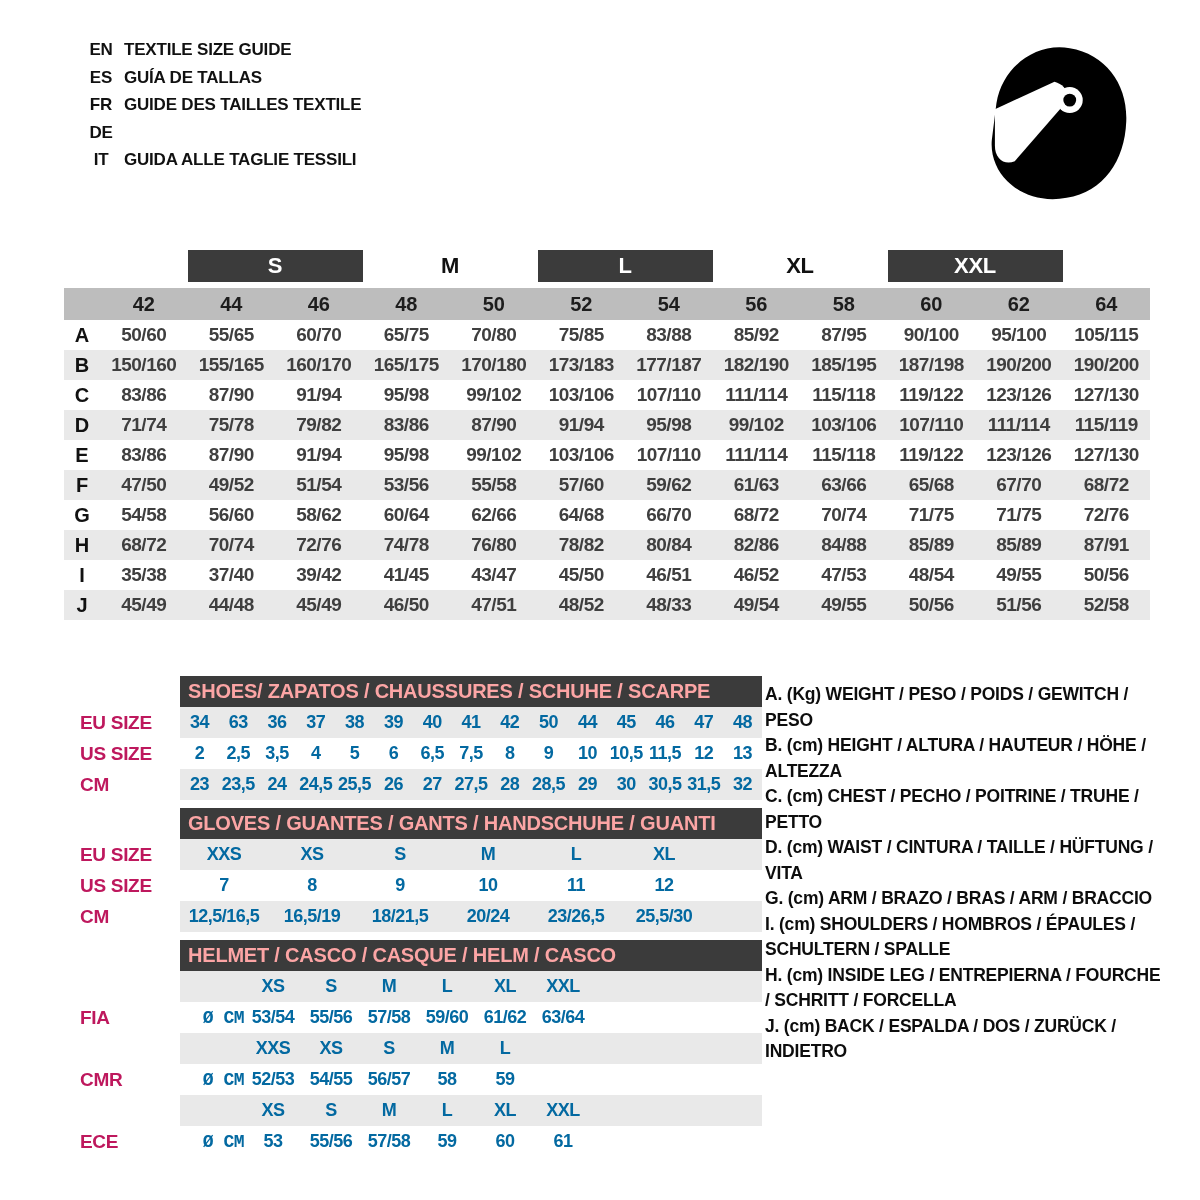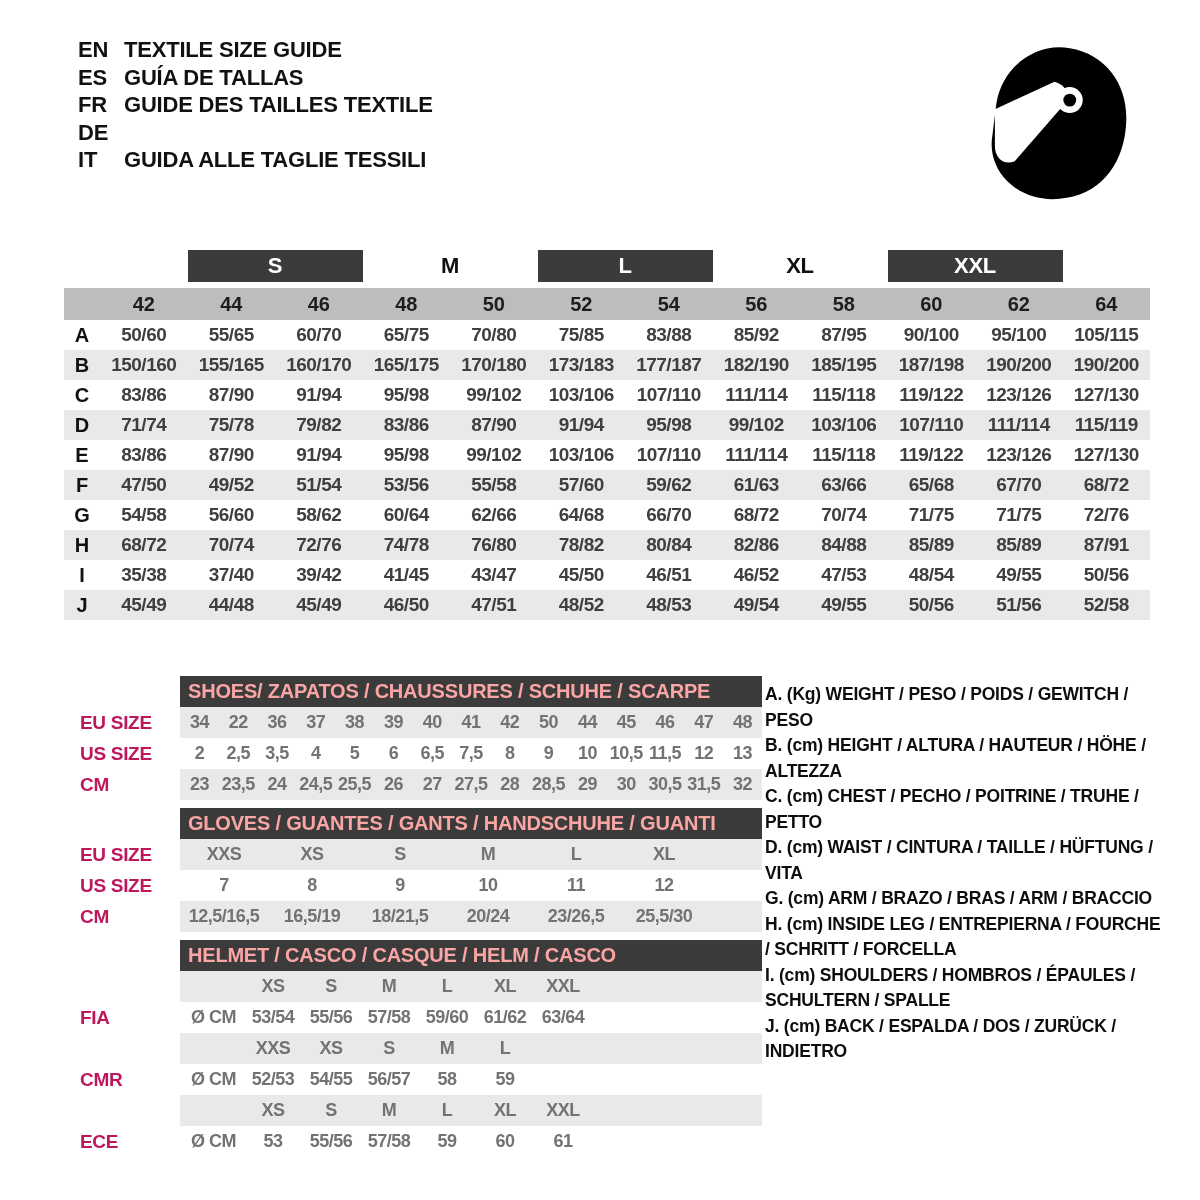--- a/index.html
+++ b/index.html
@@ -1,21 +1,21 @@
 <!DOCTYPE html>
 <html><head>
 <meta charset="utf-8">
 <style>
   html,body{margin:0;padding:0;background:#fff;}
   .page{position:relative;width:1200px;height:1200px;background:#fff;overflow:hidden;
         font-family:"Liberation Sans","DejaVu Sans",sans-serif;font-weight:700;color:#111;}
 
   
   .langs{position:absolute;left:78px;top:36px;}
-  .lrow{display:flex;line-height:27.5px;font-size:22px;letter-spacing:-0.2px;}
+  .lrow{display:flex;line-height:27.5px;font-size:17px;letter-spacing:-0.2px;text-align:center;}
   .lcode{width:46px;}
 
   
   .helmet-svg{position:absolute;left:972px;top:36px;width:168px;height:174px;}
 
   
   .mt{position:absolute;left:64px;top:250px;width:1086px;}
   .mt-row{display:grid;grid-template-columns:36px repeat(12,1fr);align-items:center;}
   .mt-groups{height:38px;align-items:start;}
   .grp{height:32px;line-height:32px;text-align:center;font-size:22px;letter-spacing:-0.3px;}
@@ -27,27 +27,27 @@
   .mt-letter{text-align:center;font-size:20px;color:#111;}
   .mt-cell{text-align:center;color:#3f3f3f;letter-spacing:-0.5px;white-space:nowrap;}
 
   
   .bl{position:absolute;left:80px;top:676px;width:684px;}
   .sub{margin-bottom:8px;}
   .sub-row{display:grid;grid-template-columns:100px 582px;}
   .sub-label{font-size:19px;line-height:31px;color:#be185d;letter-spacing:-0.3px;}
   .sub-bar{background:#3b3b3b;color:#fca5a5;font-size:20px;line-height:31px;height:31px;
            padding-left:8px;letter-spacing:-0.2px;white-space:nowrap;}
-  .sub-cells{display:grid;align-items:center;height:31px;color:#737373;font-size:18px;letter-spacing:-0.5px;}
+  .sub-cells{display:grid;align-items:center;height:31px;color:#0369a1;font-size:18px;letter-spacing:-0.5px;}
   .sub-cells.gray{background:#e9e9e9;}
   .cols15{grid-template-columns:repeat(15,1fr);}
   .cols6{grid-template-columns:repeat(6,88px) 1fr;}
   .h-cols{grid-template-columns:64px repeat(6,58px) 1fr;}
   .sc{text-align:center;white-space:nowrap;}
-  .h-cols .sc.pfx{text-align:center;padding-left:3px;}
+  .h-cols .sc.pfx{text-align:right;padding-left:3px;font-family:Liberation Mono, monospace;}
 
   
   .legend{position:absolute;left:765px;top:682px;width:404px;font-size:17.5px;
           line-height:25.5px;letter-spacing:-0.2px;color:#0d0d0d;}
 </style>
 </head>
 <body>
 
 <div class="page">
 
@@ -239,40 +239,40 @@
         <div class="mt-cell">50/56</div>
       </div>
       <div class="mt-row mt-data stripe">
         <div class="mt-letter">J</div>
         <div class="mt-cell">45/49</div>
         <div class="mt-cell">44/48</div>
         <div class="mt-cell">45/49</div>
         <div class="mt-cell">46/50</div>
         <div class="mt-cell">47/51</div>
         <div class="mt-cell">48/52</div>
-        <div class="mt-cell">48/53</div>
+        <div class="mt-cell">48/33</div>
         <div class="mt-cell">49/54</div>
         <div class="mt-cell">49/55</div>
         <div class="mt-cell">50/56</div>
         <div class="mt-cell">51/56</div>
         <div class="mt-cell">52/58</div>
       </div>
     </div>
 
   <div class="bl">
     <div class="sub">
         <div class="sub-row">
           <div class="sub-label"></div>
           <div class="sub-bar">SHOES/ ZAPATOS / CHAUSSURES / SCHUHE / SCARPE</div>
         </div>
         <div class="sub-row">
           <div class="sub-label">EU SIZE</div>
           <div class="sub-cells cols15 gray">
             <div class="sc">34</div>
-            <div class="sc">22</div>
+            <div class="sc">63</div>
             <div class="sc">36</div>
             <div class="sc">37</div>
             <div class="sc">38</div>
             <div class="sc">39</div>
             <div class="sc">40</div>
             <div class="sc">41</div>
             <div class="sc">42</div>
             <div class="sc">50</div>
             <div class="sc">44</div>
             <div class="sc">45</div>
@@ -438,18 +438,18 @@
         </div>
       </div>
   </div>
 
   <div class="legend">
       <div class="legend-item">A. (Kg) WEIGHT / PESO / POIDS / GEWITCH / PESO</div>
       <div class="legend-item">B. (cm) HEIGHT / ALTURA / HAUTEUR / HÖHE / ALTEZZA</div>
       <div class="legend-item">C. (cm) CHEST / PECHO / POITRINE / TRUHE / PETTO</div>
       <div class="legend-item">D. (cm) WAIST / CINTURA / TAILLE / HÜFTUNG / VITA</div>
       <div class="legend-item">G. (cm) ARM  / BRAZO / BRAS / ARM / BRACCIO</div>
+      <div class="legend-item">I.  (cm) SHOULDERS / HOMBROS / ÉPAULES / SCHULTERN / SPALLE</div>
       <div class="legend-item">H. (cm) INSIDE LEG / ENTREPIERNA / FOURCHE / SCHRITT / FORCELLA</div>
-      <div class="legend-item">I.  (cm) SHOULDERS / HOMBROS / ÉPAULES / SCHULTERN / SPALLE</div>
       <div class="legend-item">J. (cm) BACK / ESPALDA / DOS / ZURÜCK / INDIETRO</div>
     </div>
 
 </div>
 
 </body></html>

